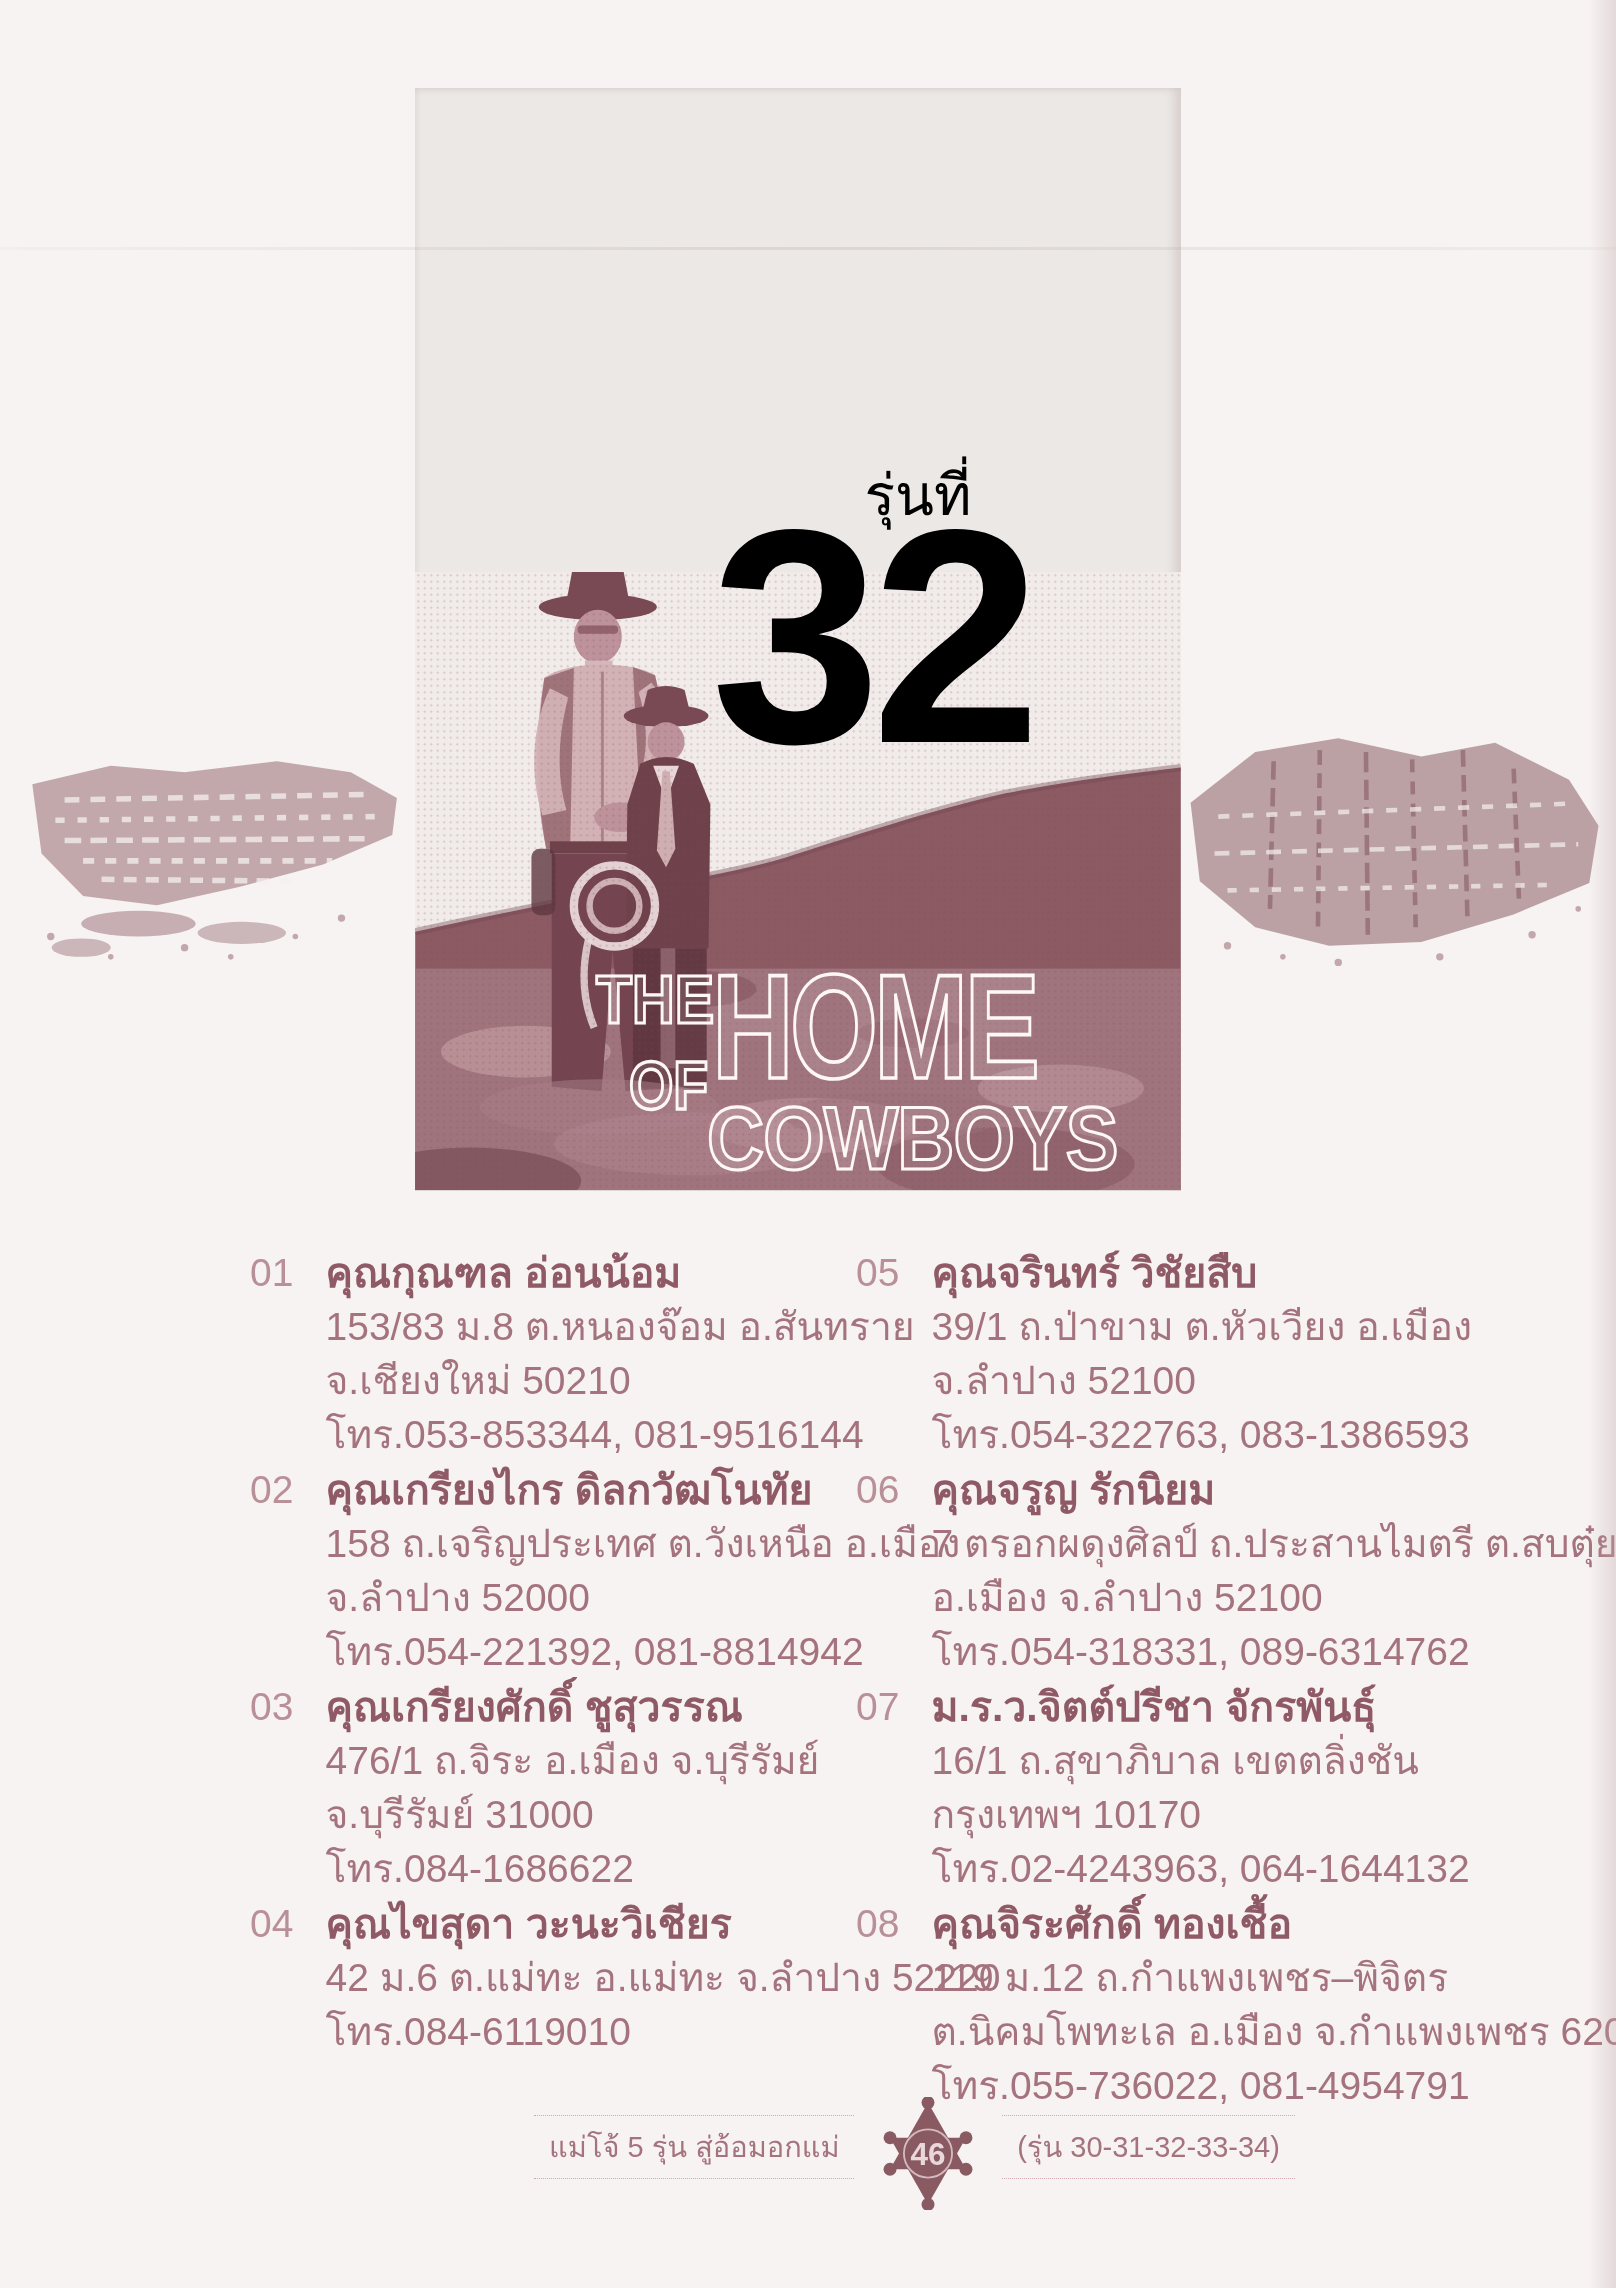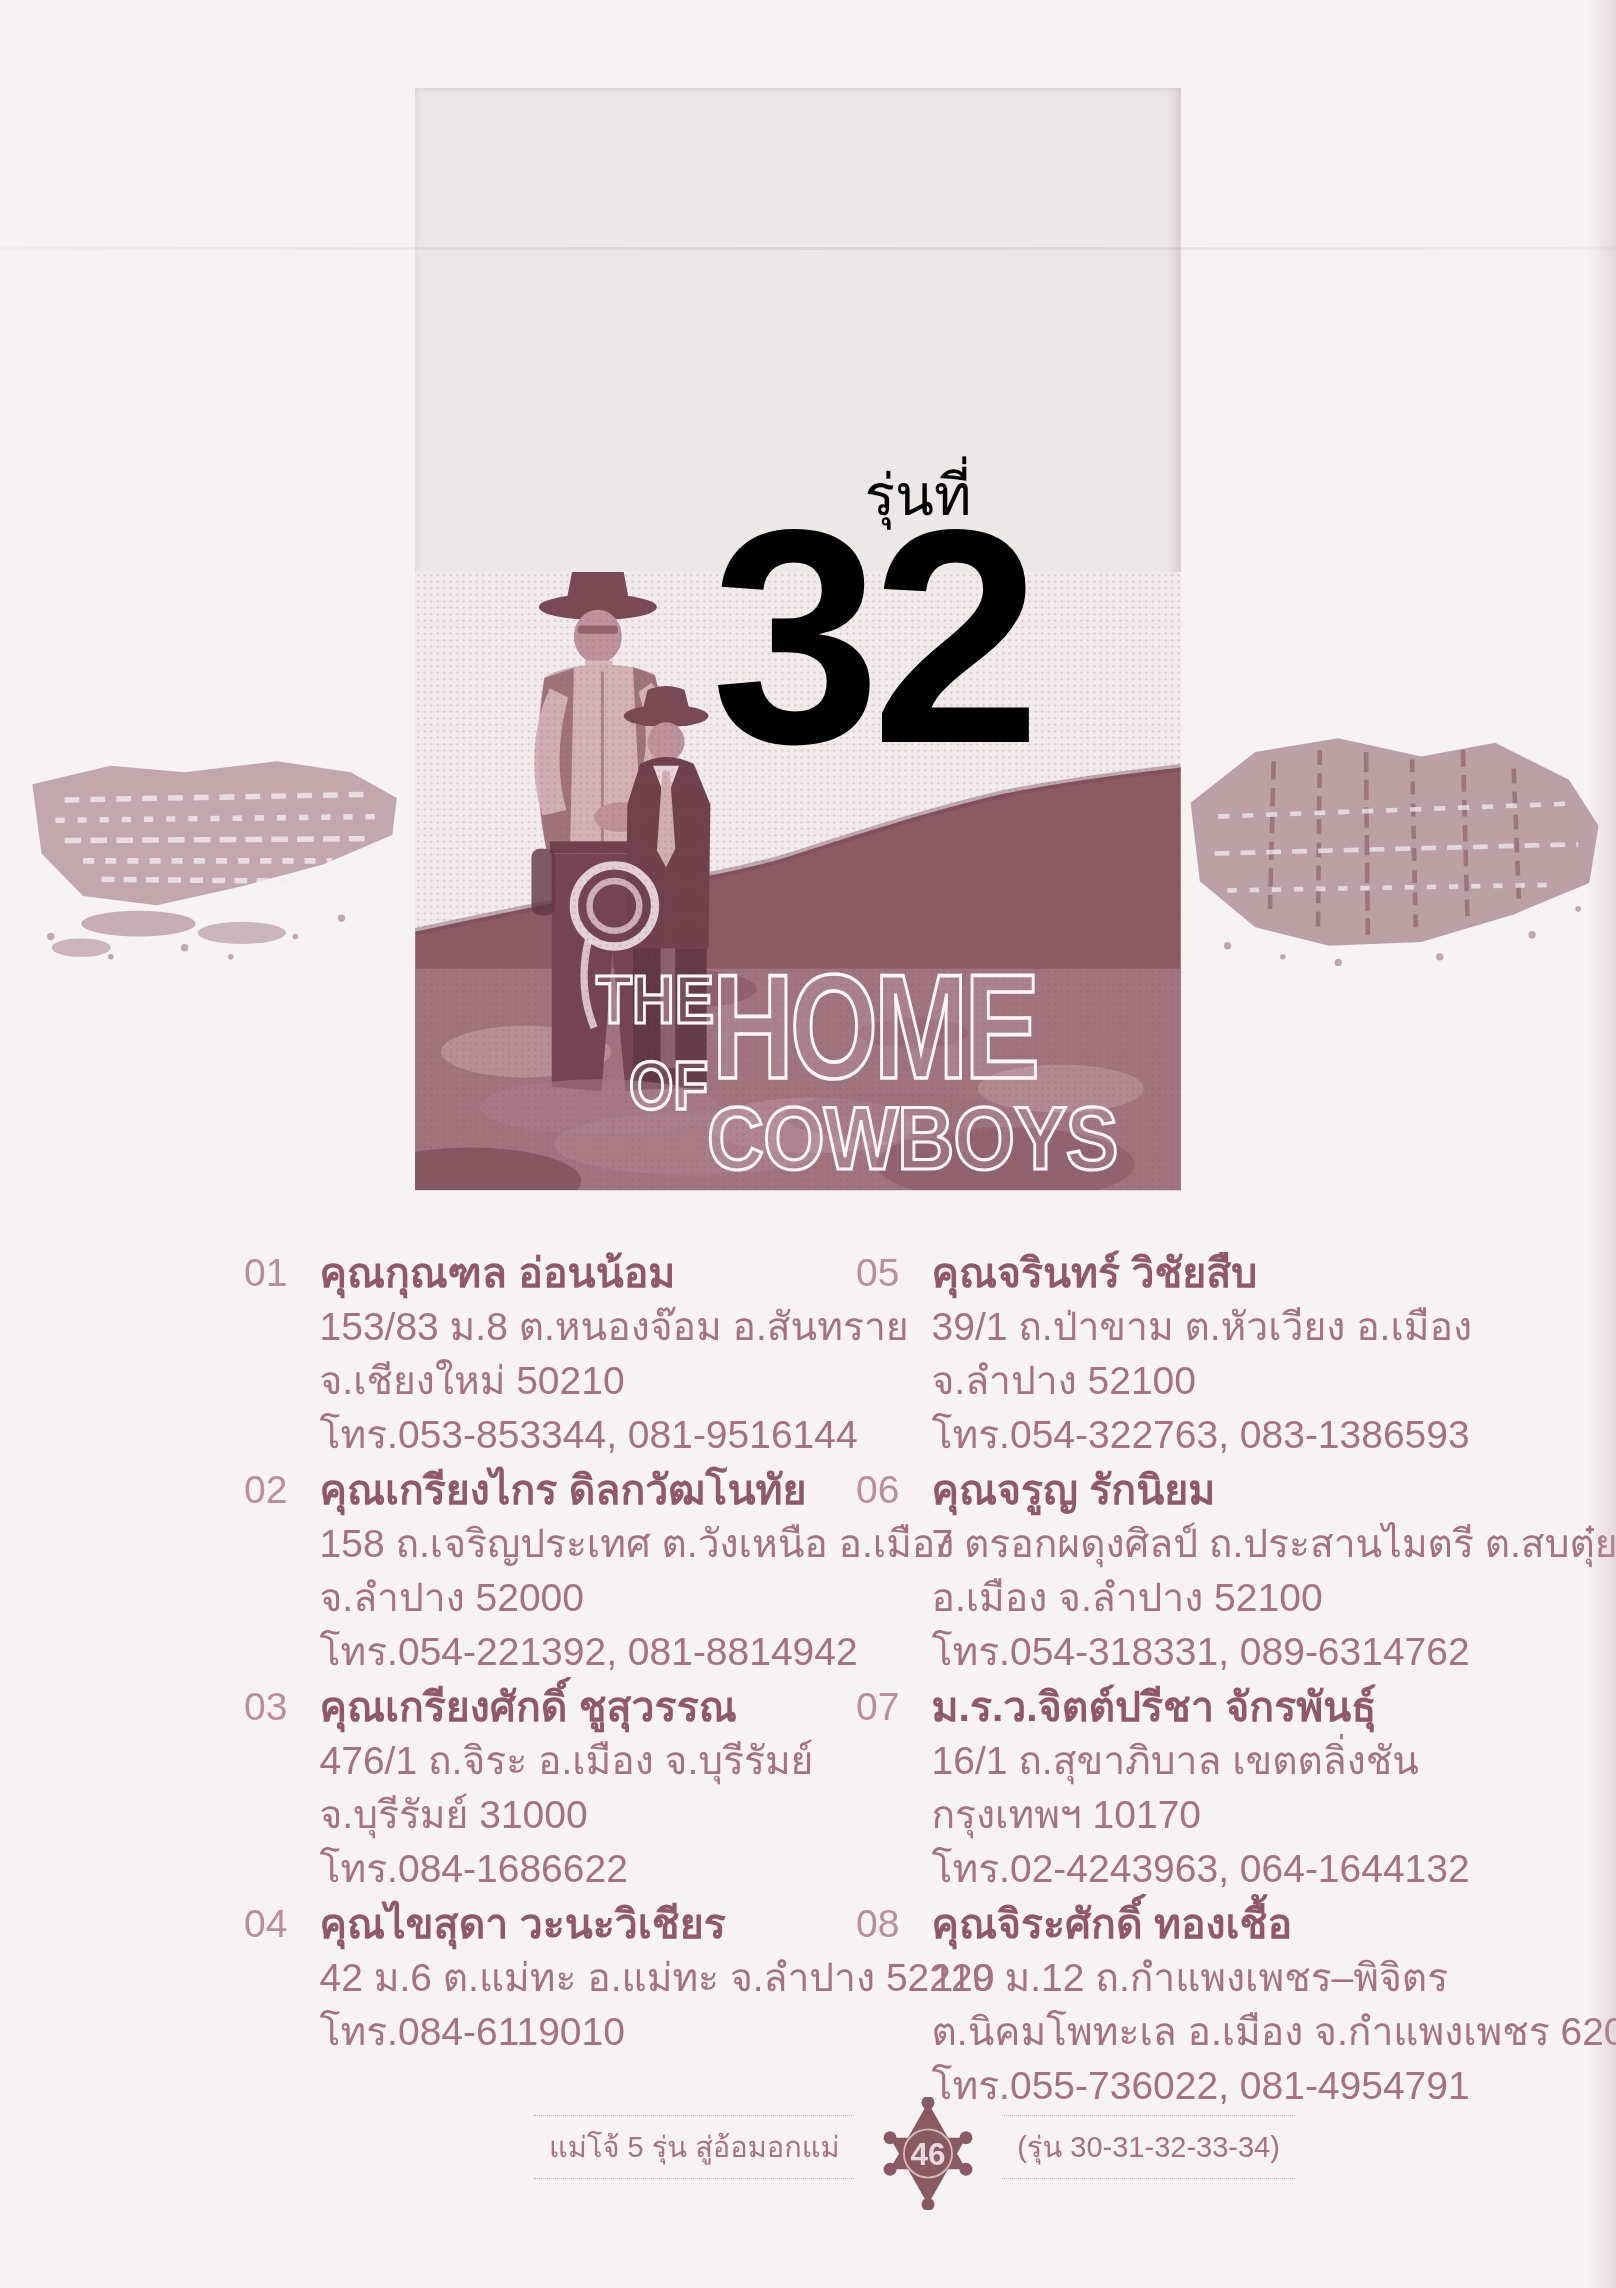--- a/index.html
+++ b/index.html
@@ -56,21 +56,21 @@
   .cap{
     position:absolute;font-weight:700;color:rgba(255,255,255,.10);
     -webkit-text-stroke:2.8px #fdf7f6;text-stroke:2.8px #fdf7f6;white-space:nowrap;
   }
   .cap-the{left:181px;top:389px;font-size:59px;transform:scaleY(1.15);transform-origin:top left;}
   .cap-home{left:297px;top:369px;font-size:113px;letter-spacing:-3.7px;transform:scaleY(1.32);transform-origin:top left;}
   .cap-of{left:214px;top:473px;font-size:57px;transform:scaleY(1.2);transform-origin:top left;}
   .cap-cowboys{left:292px;top:515px;font-size:79px;letter-spacing:-0.9px;transform:scaleY(1.12);transform-origin:top left;}
   
   .col{position:absolute;top:1246px;z-index:4;}
-  .col-left{left:244px;width:591px;}
+  .col-left{left:250px;width:591px;}
   .col-right{left:856px;width:637px;}
   .entry{display:flex;gap:18.5px;margin-bottom:0.9px;}
   .num{
     width:57px;flex:0 0 57px;font-size:39px;line-height:54px;
     color:#b98f98;font-weight:400;
   }
   .entry-body{flex:1;}
   .name{font-size:41px;line-height:54px;font-weight:700;color:#8f5a65;white-space:nowrap;}
   .line{font-size:39px;line-height:54px;font-weight:400;color:#a5737e;white-space:nowrap;}
   

